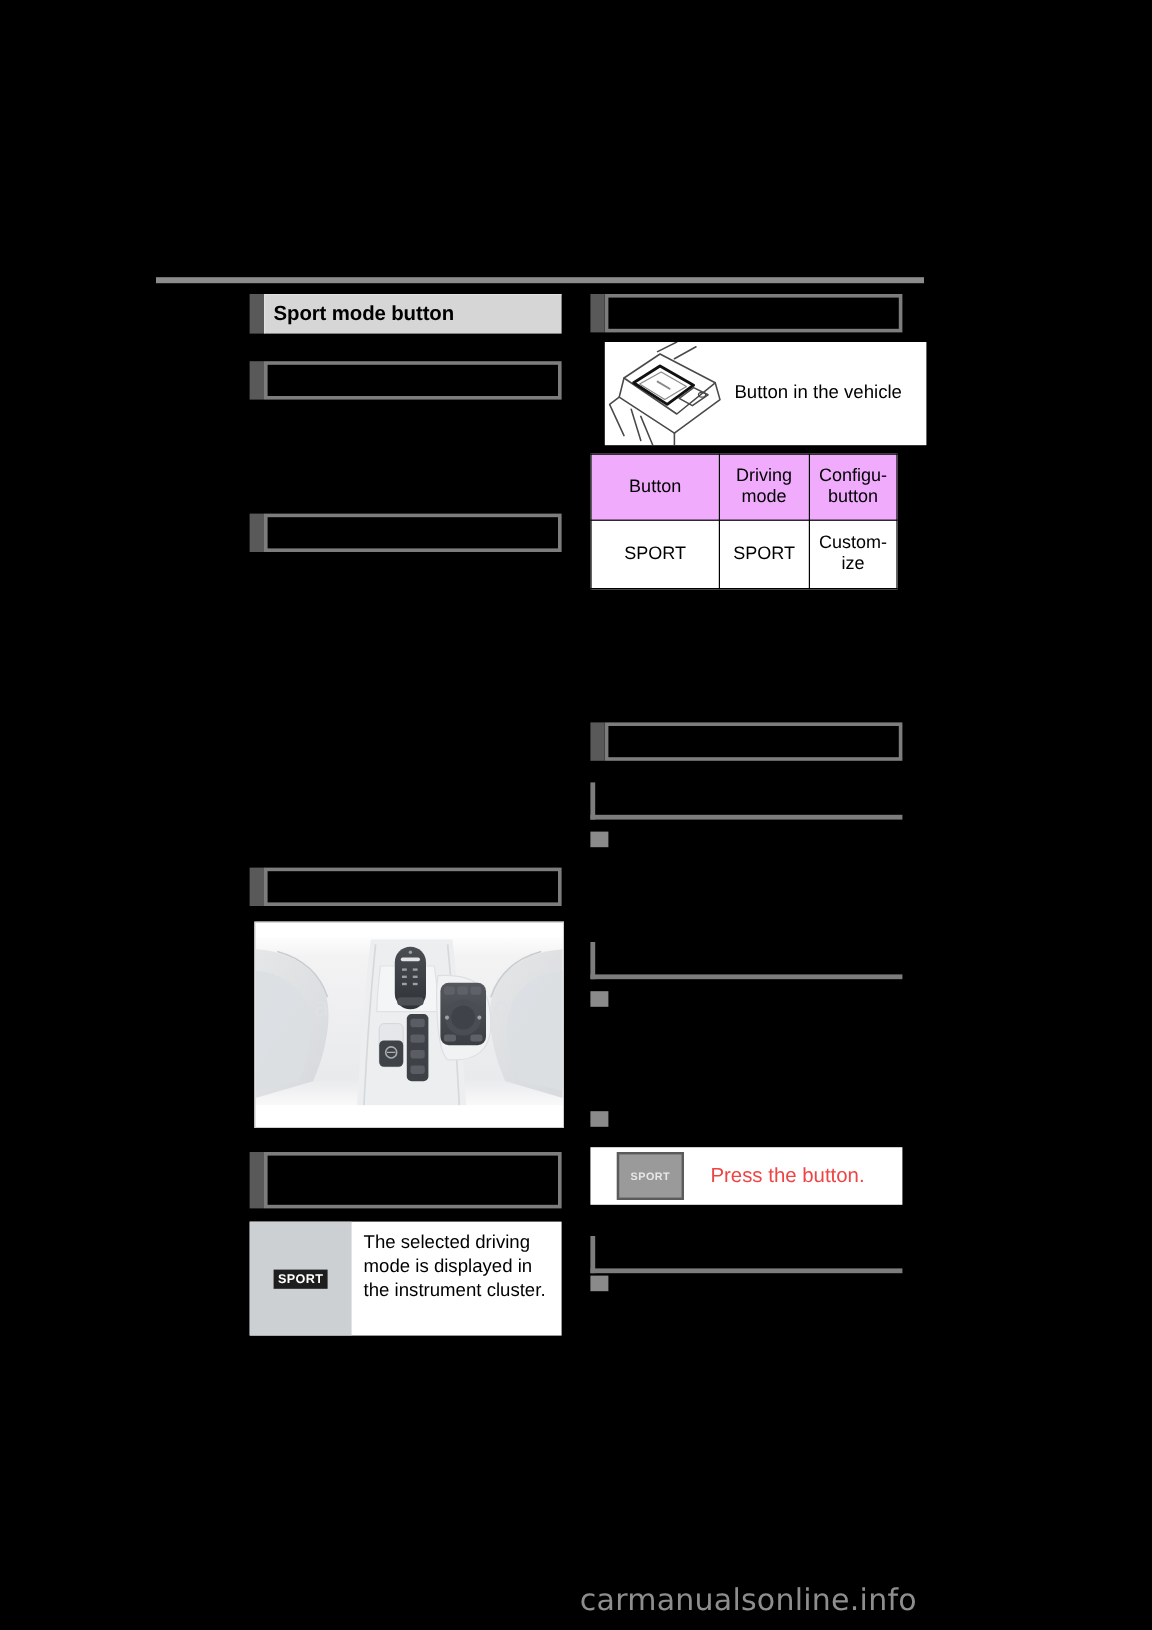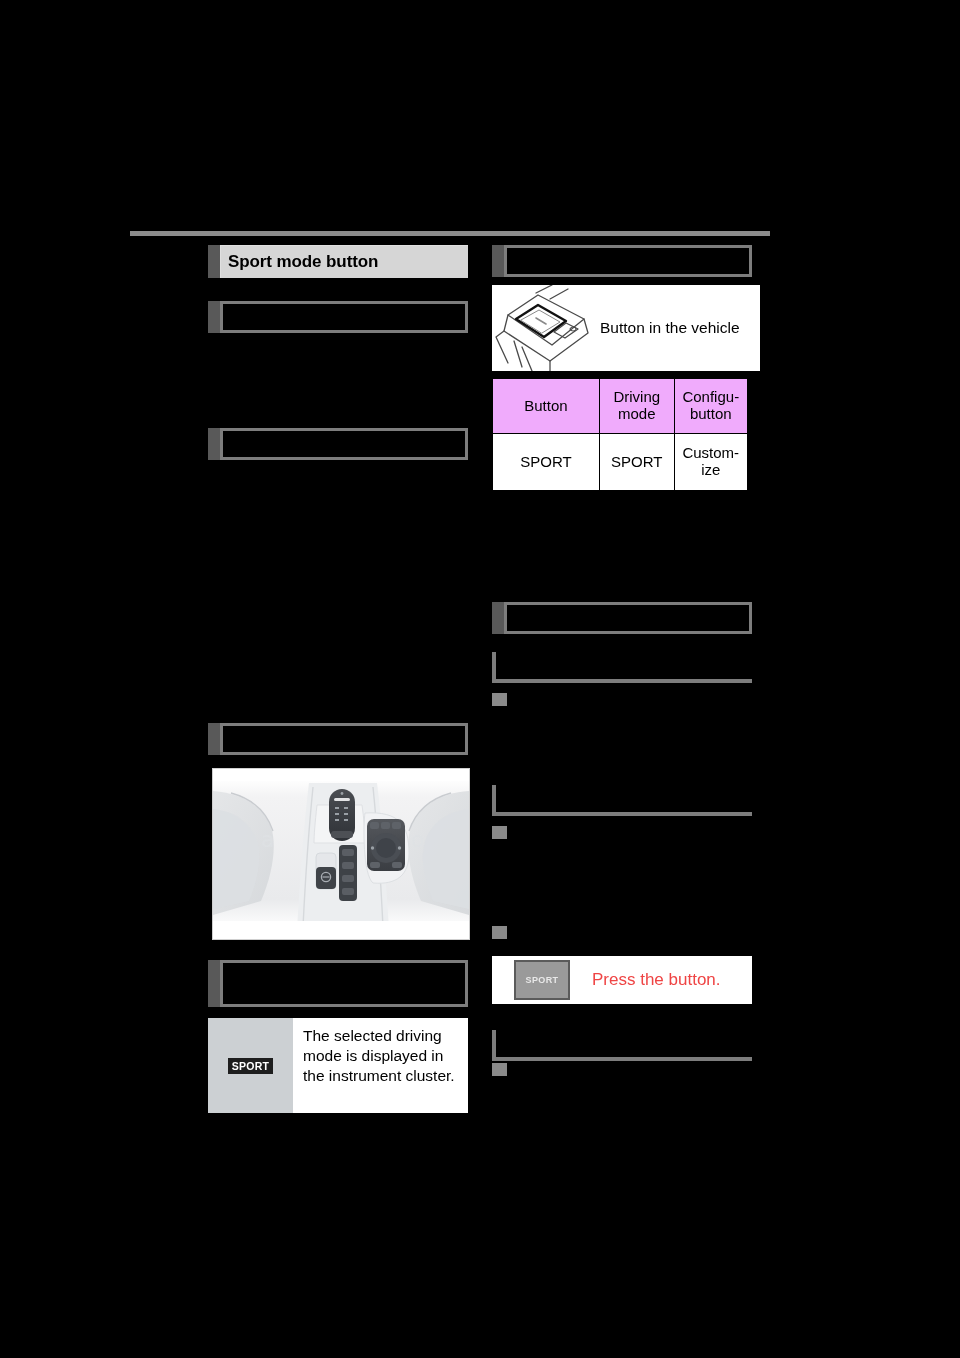--- a/index.html
+++ b/index.html
@@ -199,21 +199,21 @@
       <span class="badge">SPORT</span>
     </div>
     <div class="cap">The selected driving mode is displayed in the instrument cluster.</div>
   </div>
 
   <div class="red-head" style="left:492px;top:245px;width:260px;height:32px;">
     <div class="tab"></div>
     <div class="box"></div>
   </div>
 
-  <div class="fig fig-vehbtn" style="left:492px;top:285px;width:268px;height:86px;">
+  <div class="fig fig-vehbtn" style="left:504px;top:285px;width:268px;height:86px;">
     <div class="art">
       <svg viewBox="0 0 108 86" width="108" height="86">
         <g fill="none" stroke="#4a4a4a" stroke-width="1.3" stroke-linecap="round" stroke-linejoin="round">
           <path d="M16 30 L46 10 L92 34 L60 60 Z"></path>
           <path d="M24 34 L46 20 L74 36 L52 52 Z" stroke-width="2.4" stroke="#111"></path>
           <path d="M29 35 L47 25 L68 37 L50 48 Z" stroke="#8a8a8a" stroke-width="1"></path>
           <path d="M44 33 L54 39" stroke="#8a8a8a" stroke-width="1.6"></path>
           <path d="M74 38 L86 44 L73 53 L62 47 Z"></path>
           <path d="M78 44 a3 2 0 1 0 6 0 a3 2 0 1 0 -6 0" stroke-width="1"></path>
           <path d="M16 30 L12 46 L58 76 L96 48 L92 34"></path>
@@ -286,14 +286,15 @@
     </div>
     <div class="cap">Press the button.</div>
   </div>
 
   <div class="lbracket" style="left:492px;top:1030px;width:260px;height:31px;">
     <div class="v"></div>
     <div class="h"></div>
   </div>
   <div class="sq-bullet" style="left:492px;top:1063px;"></div>
 
+  <div class="watermark">carmanualsonline.info</div>
 
 </div>
 
 </body></html>

